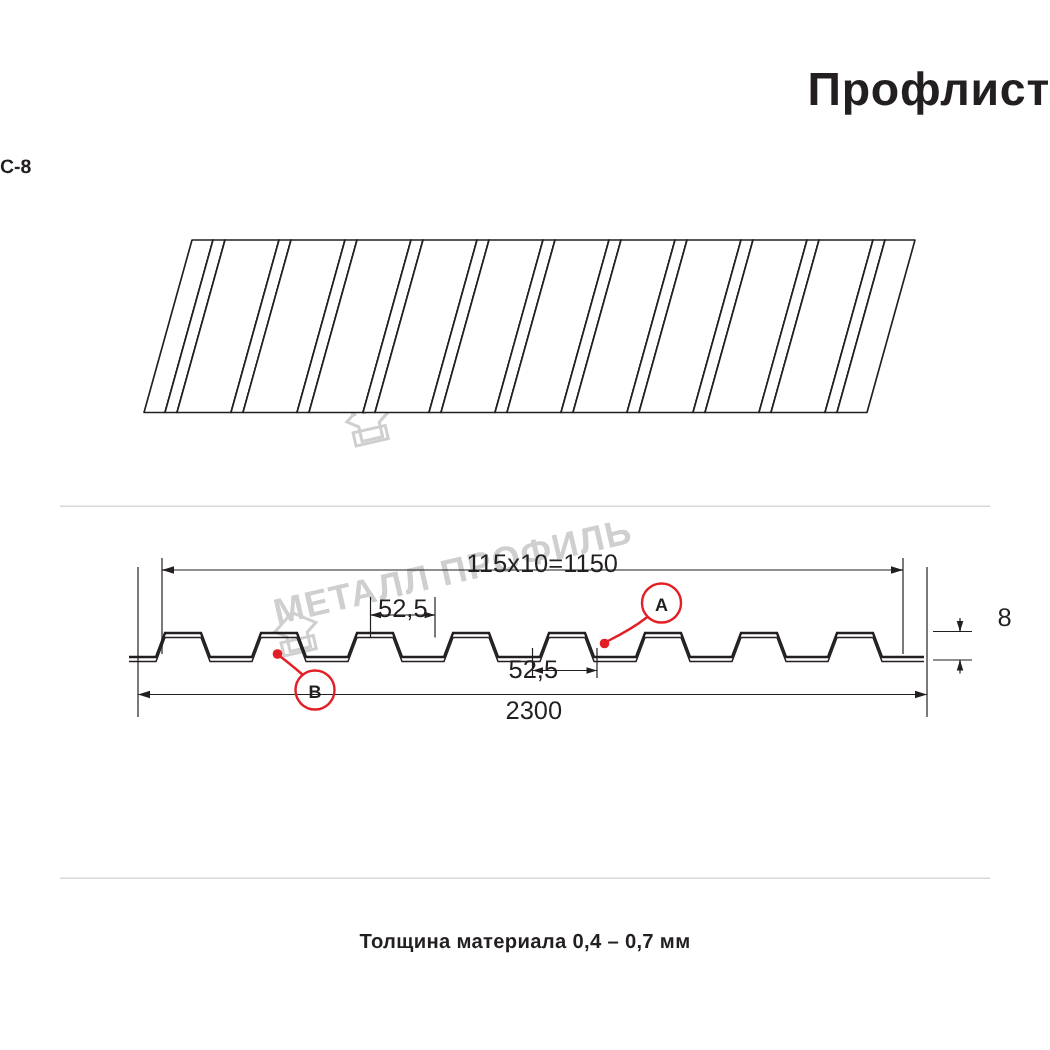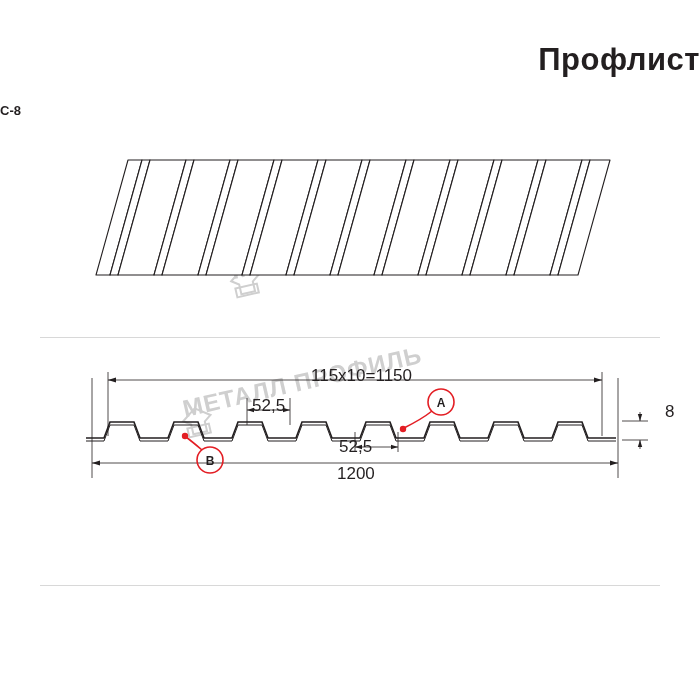--- a/index.html
+++ b/index.html
@@ -233,17 +233,18 @@
       <circle cx="185" cy="436" r="3.2" fill="#e31e24" stroke="none"></circle>
     </g>
   </svg>
 
   <div class="callout-label" style="left:430px; top:396px;">A</div>
   <div class="callout-label" style="left:199px; top:454px;">B</div>
 
   <div class="dim-text" style="left:311px; top:366px;">115х10=1150</div>
   <div class="dim-text" style="left:252px; top:396px;">52,5</div>
   <div class="dim-text" style="left:339px; top:437px;">52,5</div>
-  <div class="dim-text" style="left:337px; top:464px;">1200</div>
+  <div class="dim-text" style="left:337px; top:464px;">2300</div>
   <div class="dim-text" style="left:665px; top:402px;">8</div>
 
+  <div class="footnote">Толщина материала 0,4 – 0,7 мм</div>
 
 </div>
 
 </body></html>

